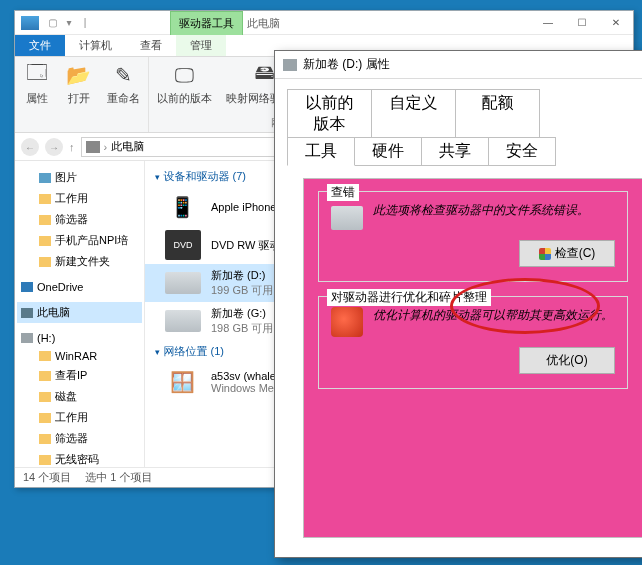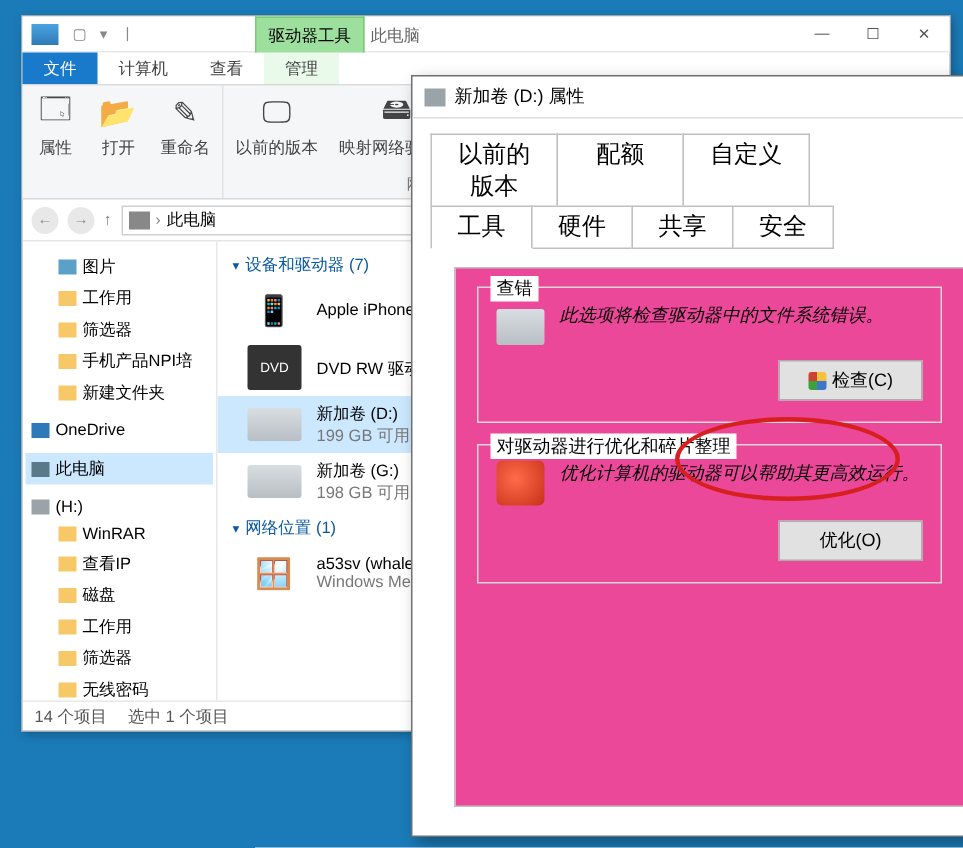--- a/index.html
+++ b/index.html
@@ -285,22 +285,22 @@
 <div class="props">
   <div class="p-title">
     <div class="dic"></div>
     <span>新加卷 (D:) 属性</span>
     <div class="xbtn">✕</div>
   </div>
 
   <div class="p-tabs">
     <div class="p-tabrow top">
       <div class="p-tab">以前的版本</div>
+      <div class="p-tab">自定义</div>
       <div class="p-tab">配额</div>
-      <div class="p-tab">自定义</div>
     </div>
     <div class="p-tabrow bot">
       <div class="p-tab active">工具</div>
       <div class="p-tab">硬件</div>
       <div class="p-tab">共享</div>
       <div class="p-tab">安全</div>
     </div>
   </div>
 
   <div class="p-pane">

